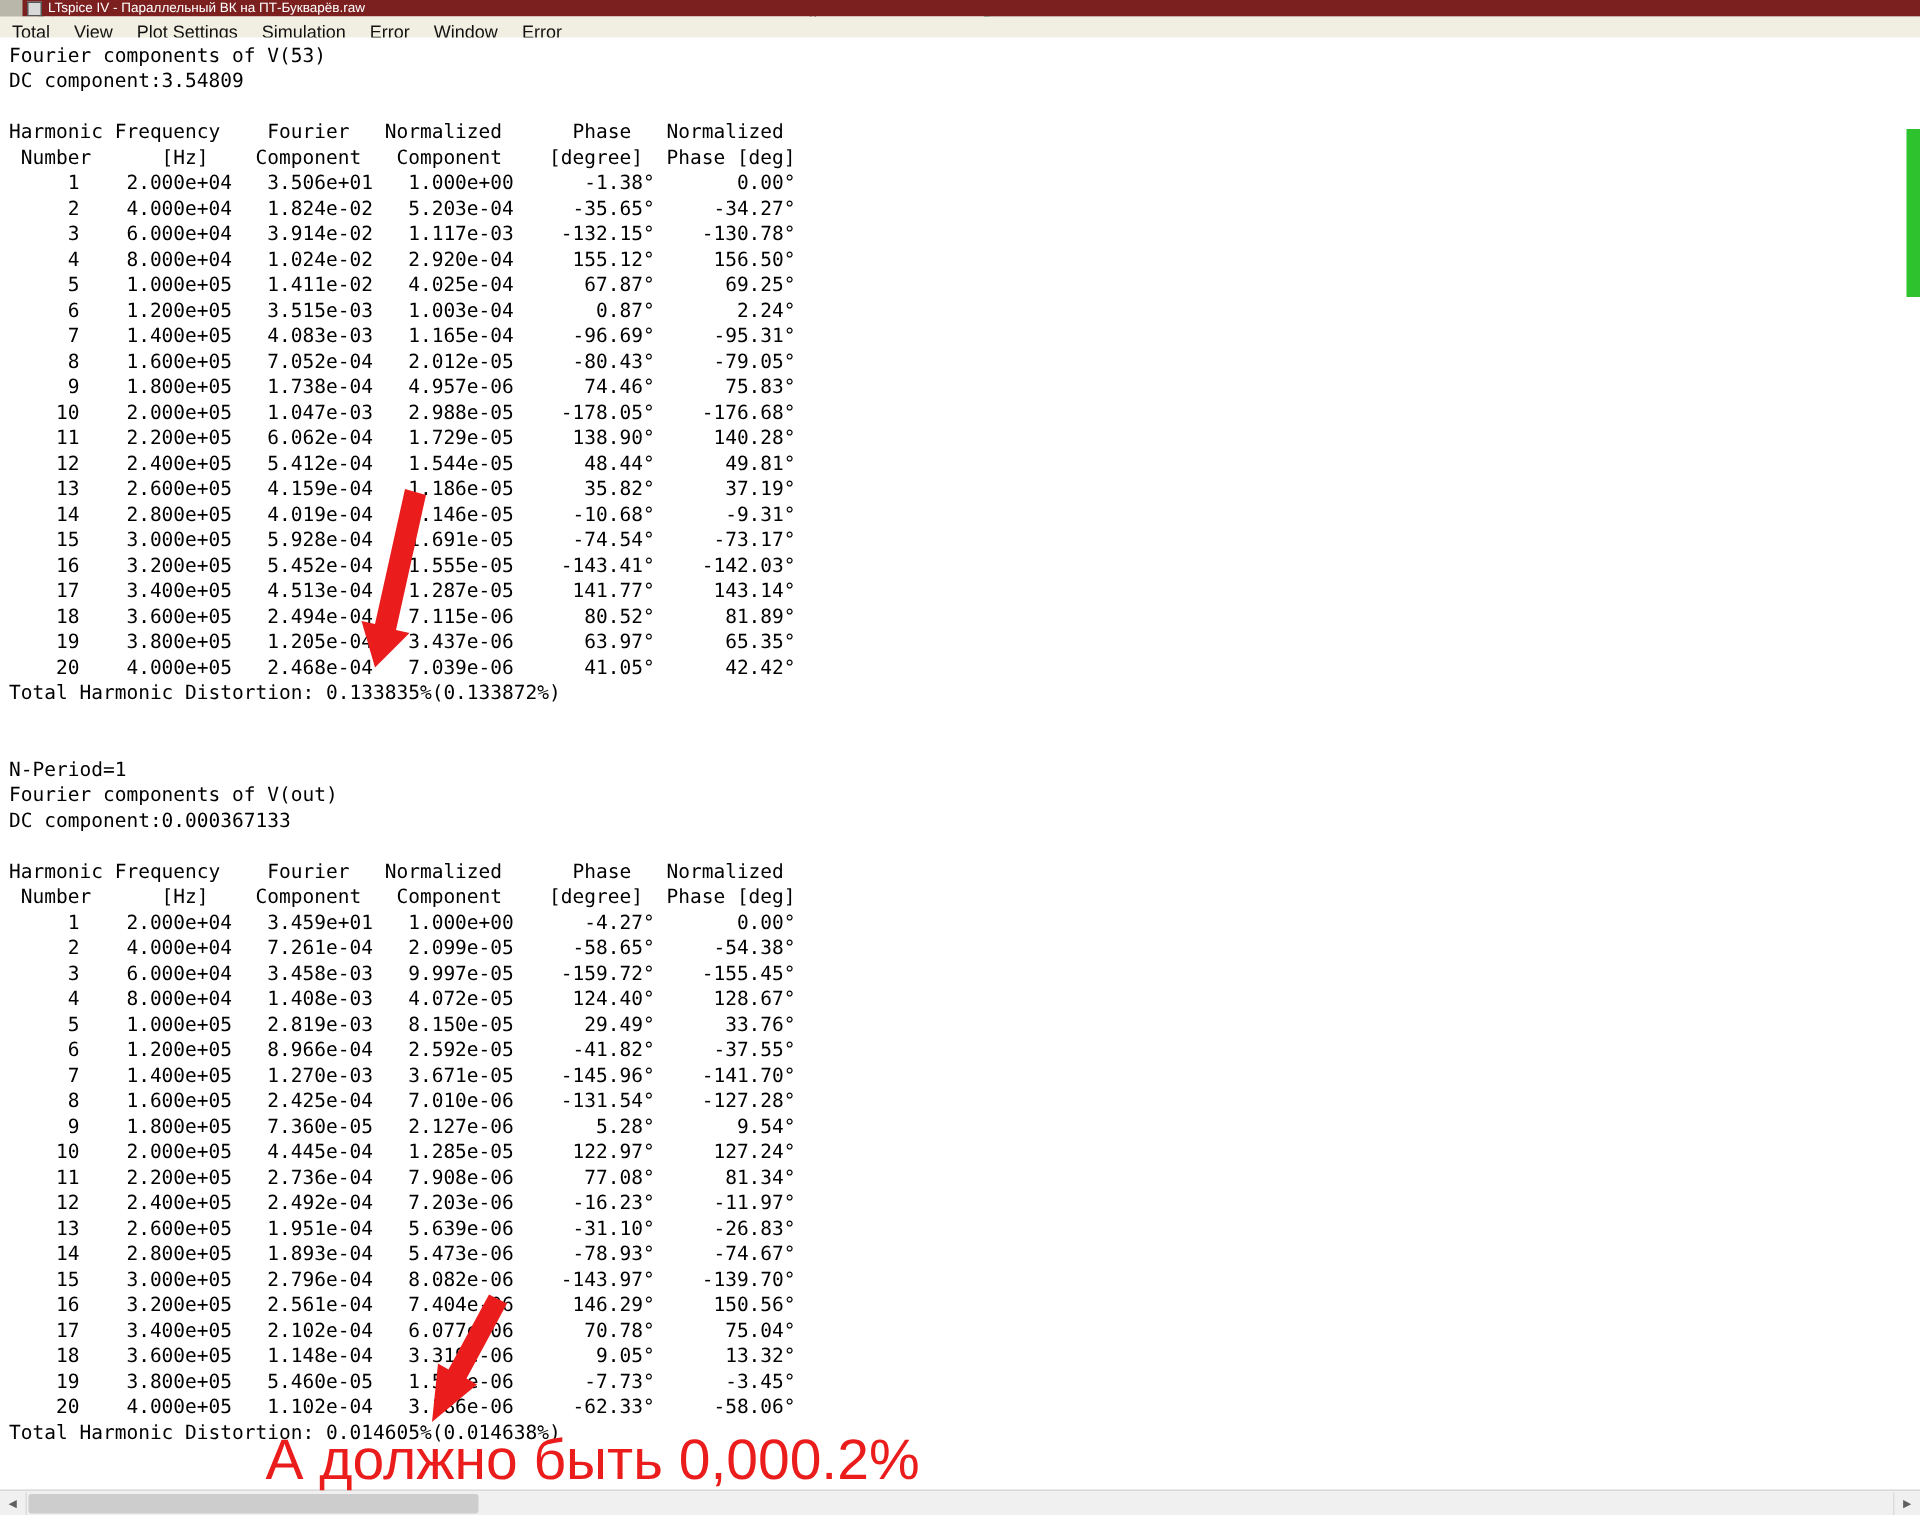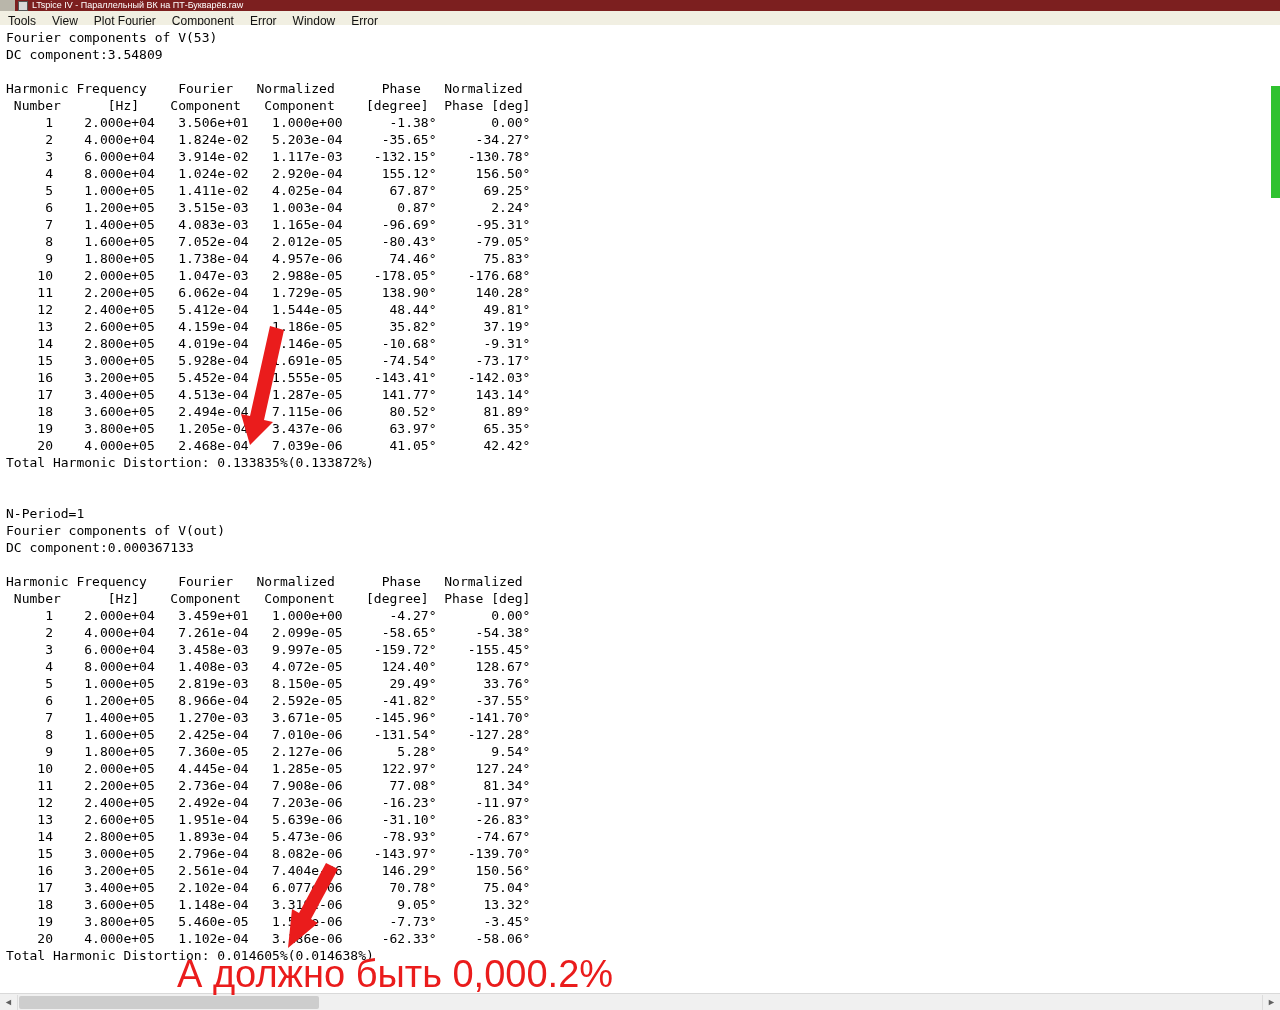--- a/index.html
+++ b/index.html
@@ -67,24 +67,24 @@
 </style>
 </head>
 <body>
 
 <div class="app-titlebar">
   <span class="app-ico"></span>
   <span>LTspice IV - Параллельный ВК на ПТ-Букварёв.raw</span>
 </div>
 
 <div class="menubar">
-    <div class="menu-item">Tools</div>
+    <div class="menu-item">Total</div>
     <div class="menu-item">View</div>
-    <div class="menu-item">Plot Fourier</div>
-    <div class="menu-item">Component</div>
+    <div class="menu-item">Plot Settings</div>
+    <div class="menu-item">Simulation</div>
     <div class="menu-item">Error</div>
     <div class="menu-item">Window</div>
     <div class="menu-item">Error</div>
   </div>
 
 <div class="toolbar">
     <div class="tb-icon" style="color: rgb(138, 68, 68);">▤</div>
     <div class="tb-icon" style="color: rgb(200, 154, 40);">▱</div>
     <div class="tb-icon" style="color: rgb(34, 68, 170);">▣</div>
     <div class="tb-sep"></div>

